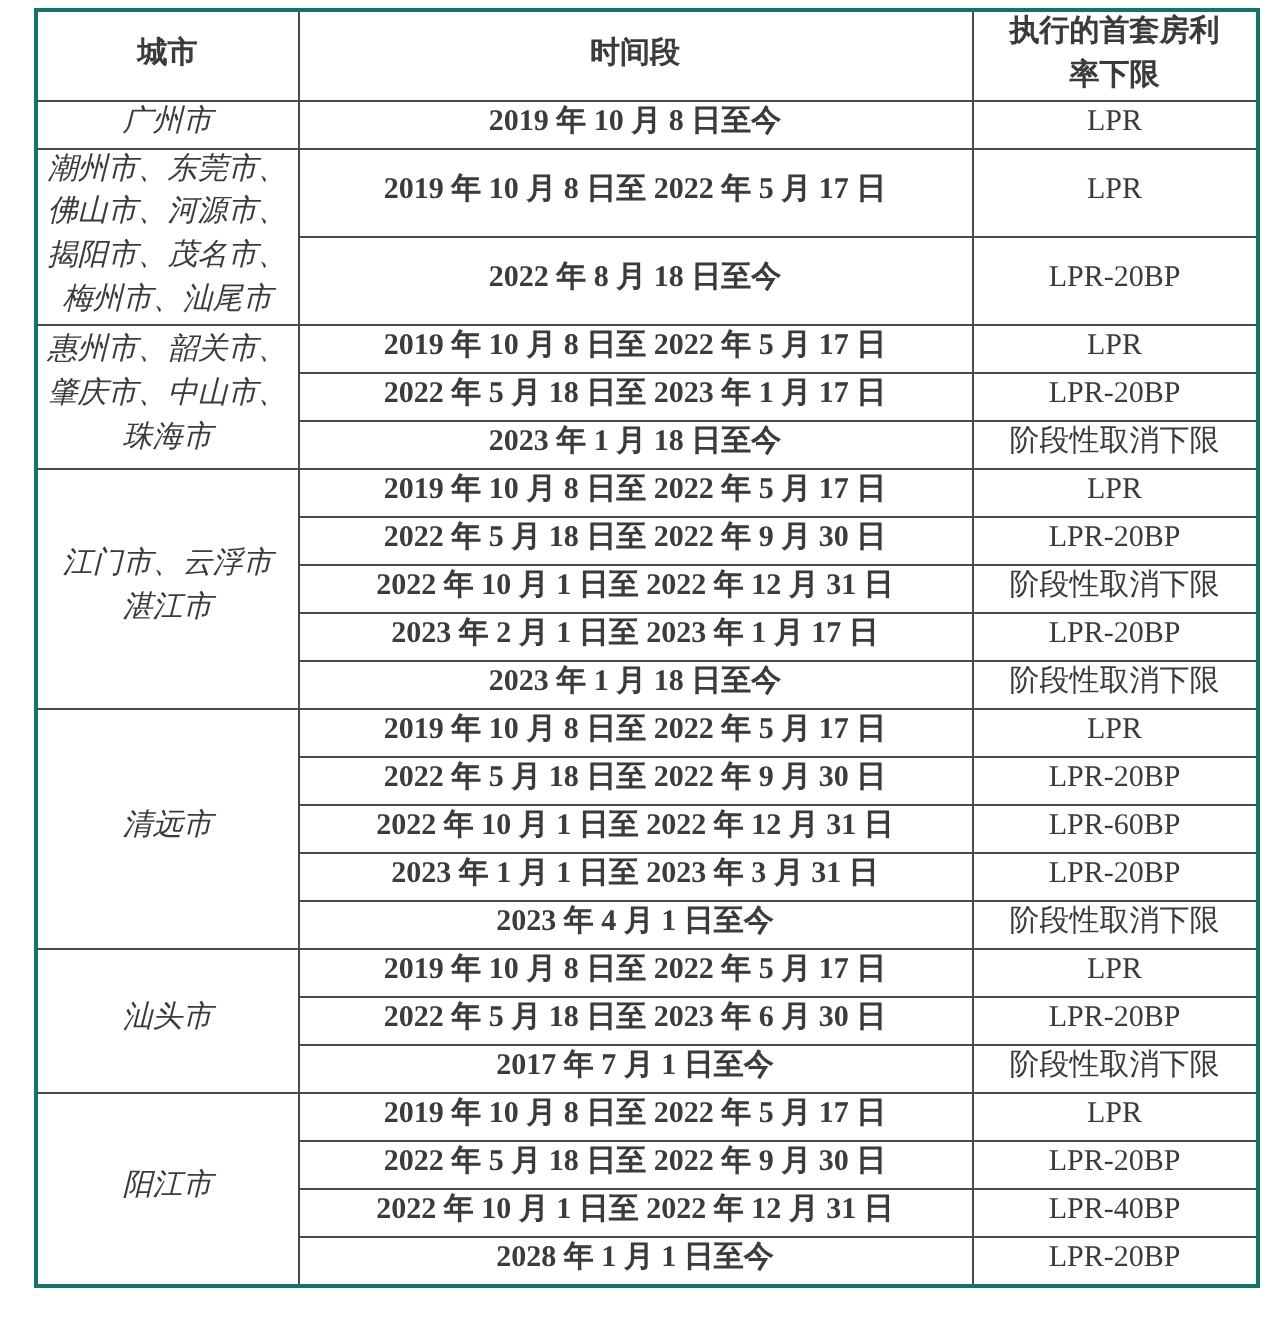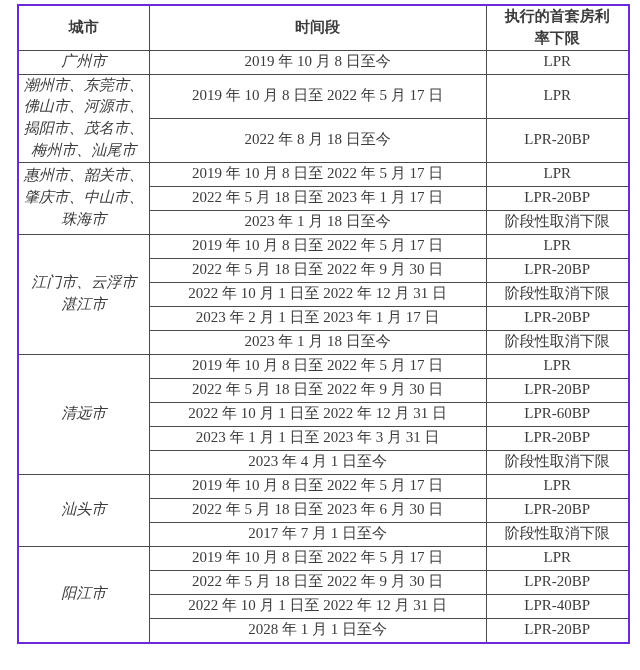--- a/index.html
+++ b/index.html
@@ -19,21 +19,21 @@
     height: 670px;
     background: #ffffff;
   }
   table.rate-table {
     position: absolute;
     left: 17px;
     top: 4px;
     width: 611px;
     border-collapse: collapse;
     table-layout: fixed;
-    border: 2px solid #6d28d9;
+    border: 2px solid #0f766e;
   }
   .rate-table th,
   .rate-table td {
     border: 1px solid #4a4a4a;
     text-align: center;
     vertical-align: middle;
     font-size: 15px;
     line-height: 1.45;
     padding: 0 2px;
     overflow: hidden;
@@ -42,20 +42,21 @@
     font-weight: bold;
     height: 40px;
     white-space: pre-line;
   }
   .rate-table td.city {
     white-space: pre-line;
     font-style: italic;
   }
   .rate-table td.period {
     white-space: nowrap;
+    font-weight: bold;
   }
   .rate-table td.rate {
     white-space: nowrap;
   }
   tr.r25 td { height: 23px; }
   tr.r45 td { height: 43px; }
 </style>
 </head>
 <body>
 

